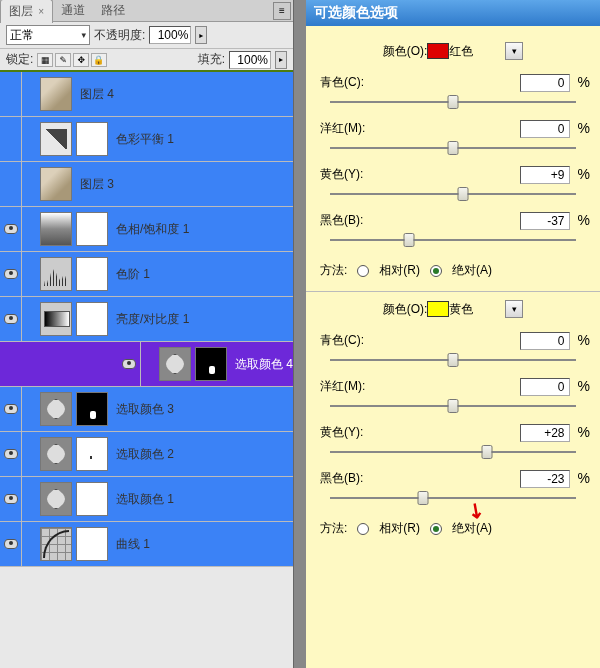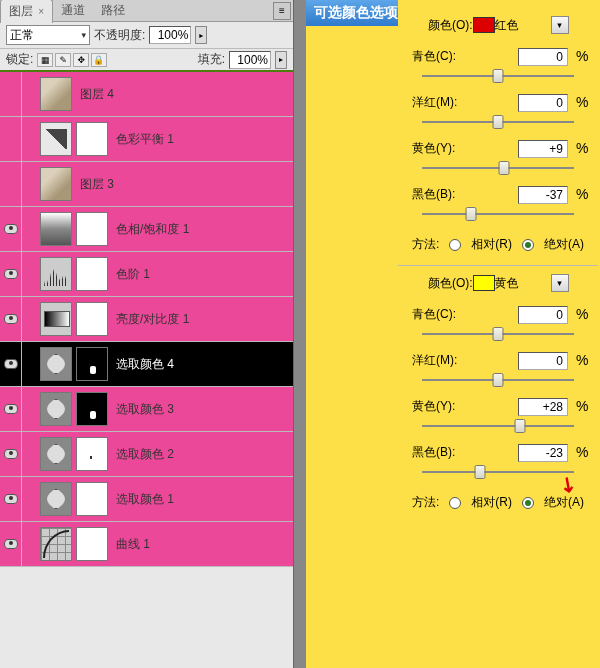--- a/index.html
+++ b/index.html
@@ -19,22 +19,22 @@
   .blend-select .arrow { font-size: 9px; color: #333; }
   .field-label { color: #333; }
   .pct-input { width: 42px; height: 18px; border: 1px inset #aaa; background: #fff; text-align: right; padding-right: 2px; display: inline-flex; align-items: center; justify-content: flex-end; }
   .pct-arrow { width: 12px; height: 18px; border: 1px solid #888; background: #ddd; display: flex; align-items: center; justify-content: center; font-size: 8px; }
   
   .lock-row { border-top: 1px solid #bbb; border-bottom: 2px solid #4d7c0f; height: 24px; }
   .lock-icons { display: flex; gap: 2px; }
   .lock-icon { width: 16px; height: 14px; border: 1px solid #aaa; background: #eee; font-size: 9px; display: flex; align-items: center; justify-content: center; }
   
   .layers-list { flex: 1; overflow: hidden; }
-  .layer-row { display: flex; align-items: center; height: 45px; border-bottom: 1px solid #bbb; background: #ec4899; }
-  .layer-row.selected { background: #000000; color: #fff; }
+  .layer-row { display: flex; align-items: center; height: 45px; border-bottom: 1px solid #bbb; background: #3b82f6; }
+  .layer-row.selected { background: #6d28d9; color: #fff; justify-content: flex-end; }
   .vis-col { width: 22px; height: 100%; border-right: 1px solid #bbb; display: flex; align-items: center; justify-content: center; }
   .eye-icon { width: 14px; height: 10px; border: 1px solid #555; border-radius: 60% / 100%; background: #ddd; position: relative; }
   .eye-icon::after { content: ''; position: absolute; left: 4px; top: 1px; width: 4px; height: 4px; background: #333; border-radius: 50%; }
   .link-col { width: 14px; height: 100%; }
   .thumbs { display: flex; align-items: center; gap: 4px; padding-left: 4px; }
   .thumb { width: 32px; height: 34px; border: 1px solid #777; background: #fff; display: flex; align-items: center; justify-content: center; overflow: hidden; }
   .thumb.photo { background: linear-gradient(135deg, #dcd0ba 30%, #a89878 70%); }
   .thumb.colorbal { background: #e8e8e8; }
   .thumb.colorbal::after { content: ''; display: block; width: 22px; height: 20px; background: linear-gradient(45deg, #e8e8e8 50%, #444 50%); }
   .thumb.checker { background: repeating-conic-gradient(#ccc 0% 25%, #fff 0% 50%) 0 0/10px 10px; }
@@ -52,21 +52,21 @@
   .thumb.mask-black .dot { position: absolute; width: 6px; height: 8px; background: #fff; left: 13px; top: 18px; border-radius: 2px; }
   .thumb.mask-tiny { background: #fff; position: relative; }
   .thumb.mask-tiny .dot { position: absolute; width: 2px; height: 3px; background: #333; left: 13px; top: 18px; }
   .layer-name { padding-left: 8px; color: #333; }
   .layer-row.selected .layer-name { color: #fff; }
   
   
   .divider { width: 12px; background: #888; }
   
   
-  .options-panel { flex: 1; background: #fde047; display: flex; }
+  .options-panel { flex: 1; background: #fef9c3; display: flex; flex-direction: column; }
   .title-bar { height: 26px; background: linear-gradient(#5da6e9, #2f7acb); color: #fff; font-size: 14px; font-weight: bold; display: flex; align-items: center; padding-left: 8px; }
   .options-body { padding: 8px 10px 0 10px; }
   
   .color-sel-row { display: flex; align-items: center; justify-content: center; margin: 8px 0 14px 0; }
   .swatch { width: 22px; height: 16px; border: 1px solid #333; }
   .swatch.red { background: #d00; }
   .swatch.yellow { background: #ff0; }
   .color-name { width: 56px; }
   .dd-arrow { width: 18px; height: 18px; border: 1px solid #888; background: linear-gradient(#fafafa,#d8d8d8); display: flex; align-items: center; justify-content: center; font-size: 9px; }
   

